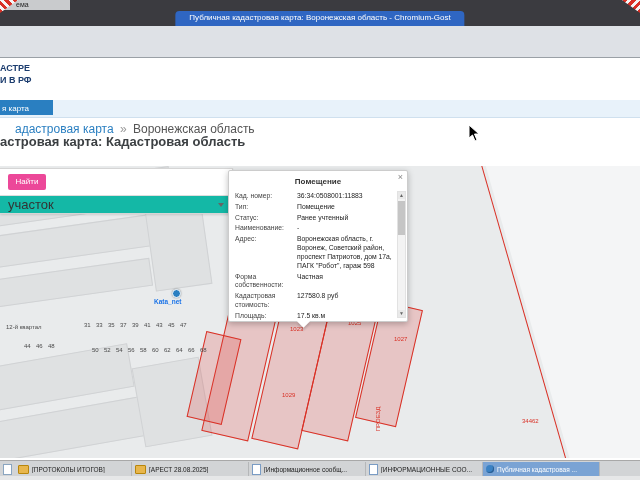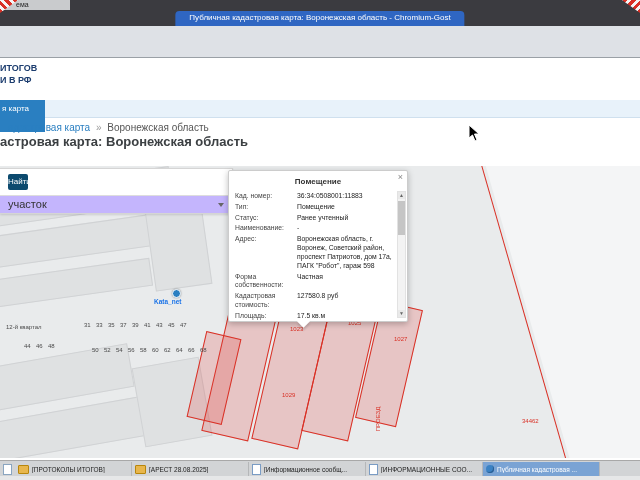--- a/index.html
+++ b/index.html
@@ -24,25 +24,25 @@
        border-bottom:1px solid #9aa0a6}
   .urlbar{position:absolute;top:36px;left:0;right:6px;height:15px;background:#fff;
        border-radius:8px;font-size:8px;color:#333;line-height:15px;padding-left:5px;
        white-space:nowrap;overflow:hidden}
 
   
   .page{position:absolute;top:58px;left:0;right:0;height:402px;background:#fff}
   .logo{position:absolute;top:4px;left:0;font-size:9px;font-weight:bold;color:#1b3c6e;line-height:1.35}
   .tabband{position:absolute;top:42px;left:0;right:0;height:17px;background:#e8f2fa;
        border-bottom:1px solid #cfe0ee}
-  .tab-active{position:absolute;left:0;top:0;height:32px;line-height:17px;background:#2a7fc1;
-       color:#fff;font-size:8px;padding:0 16px 0 2px}
+  .tab-active{position:absolute;left:0;top:0;height:15px;line-height:17px;background:#2a7fc1;
+       color:#fff;font-size:8px;padding:0 24px 0 2px}
   .tab-link{position:absolute;left:42px;top:0;height:17px;line-height:17px;color:#2a7fc1;
        font-size:8px;cursor:pointer}
-  .breadcrumb{position:absolute;top:64px;left:8px;font-size:10px;color:#555;white-space:nowrap}
+  .breadcrumb{position:absolute;top:64px;left:15px;font-size:12px;color:#555;white-space:nowrap}
   .breadcrumb .bc-parent{color:#2a7fc1}
   .breadcrumb .bc-sep{color:#999;margin:0 3px}
   .page-title{position:absolute;top:76px;left:0;font-size:13px;font-weight:bold;color:#3c4043}
 
   
   .map{position:absolute;top:166px;left:0;width:640px;height:292px;background:#e9ebec;overflow:hidden}
   .lightzone{position:absolute;left:480px;top:-20px;width:230px;height:350px;background:#f4f5f6;
        transform:rotate(-16deg);transform-origin:top left}
   .bline{position:absolute;left:479px;top:-8px;width:1px;height:320px;background:#d93025;
        transform:rotate(-16deg);transform-origin:top left}
@@ -53,25 +53,25 @@
   .lab-red{color:#d93025}
   .lab-blue{color:#1a73e8;font-weight:bold;font-size:6.5px}
   .watermark{position:absolute;left:384px;top:200px;font-size:28px;font-weight:bold;
        color:#c9cbcd;letter-spacing:1px;z-index:2}
   .marker{position:absolute;left:172px;top:123px;width:7px;height:7px;border-radius:50%;
        background:#2a7fc1;border:1px solid #fff;box-shadow:0 0 2px rgba(0,0,0,.4);z-index:4}
 
   
   .controls{position:absolute;left:0;top:2px;width:232px;height:44px;background:#fff;
        border:1px solid #d5d5d5;border-left:none;box-shadow:0 1px 2px rgba(0,0,0,.12);z-index:5}
-  .find-btn{position:absolute;left:8px;top:5px;width:20px;height:16px;background:#0c4a6e;
+  .find-btn{position:absolute;left:8px;top:5px;width:38px;height:16px;background:#ec4899;
        color:#fff;font-size:8px;border:none;border-radius:2px;line-height:16px;text-align:center;
        padding:0;cursor:pointer}
   .type-select{position:absolute;left:0;right:0;bottom:0;height:17px;border-top:1px solid #ddd;
-       font-size:11px;color:#333;line-height:17px;padding-left:8px;cursor:pointer;background:#c4b5fd}
+       font-size:13px;color:#333;line-height:17px;padding-left:8px;cursor:pointer;background:#14b8a6}
   .caret{position:absolute;right:8px;top:7px;width:0;height:0;border-left:3px solid transparent;
        border-right:3px solid transparent;border-top:4px solid #666}
 
   
   .popup{position:absolute;left:228px;top:4px;width:178px;height:150px;background:#ffffff;
        border:1px solid #ccc;border-radius:2px;box-shadow:0 2px 6px rgba(0,0,0,.25);z-index:6}
   .popup-tail{position:absolute;left:70px;bottom:-5px;width:9px;height:9px;background:#fff;
        transform:rotate(45deg);box-shadow:2px 2px 2px rgba(0,0,0,.12)}
   .popup-title{text-align:center;font-size:8px;font-weight:bold;color:#333;padding-top:6px;
        padding-bottom:4px}
@@ -119,32 +119,32 @@
 </div>
 <div class="stripe left"></div>
 <div class="stripe right"></div>
 
 <div class="toolbar">
   <div class="urlbar">r.com/map/voronezhskaya-oblast</div>
 </div>
 
 <div class="page">
   <div class="logo">
-    <div>ИТОГОВ</div>
+    <div>АСТРЕ</div>
     <div>И В РФ</div>
   </div>
   <div class="tabband">
     <div class="tab-active">я карта</div>
   </div>
   <div class="breadcrumb">
     <span class="bc-parent">адастровая карта</span>
     <span class="bc-sep">»</span>
     <span class="bc-current">Воронежская область</span>
   </div>
-  <div class="page-title">астровая карта: Воронежская область</div>
+  <div class="page-title">астровая карта: Кадастровая область</div>
 </div>
 
 <div class="map">
   <div class="lightzone"></div>
   <div class="bline"></div>
 
   <div class="bld" style="left:-30px;top:14px;width:200px;height:34px;transform:rotate(-8deg)"></div>
   <div class="bld" style="left:-30px;top:60px;width:190px;height:30px;transform:rotate(-8deg)"></div>
   <div class="bld" style="left:-25px;top:104px;width:175px;height:26px;transform:rotate(-8deg)"></div>
   <div class="bld" style="left:150px;top:40px;width:55px;height:80px;transform:rotate(-8deg)"></div>

